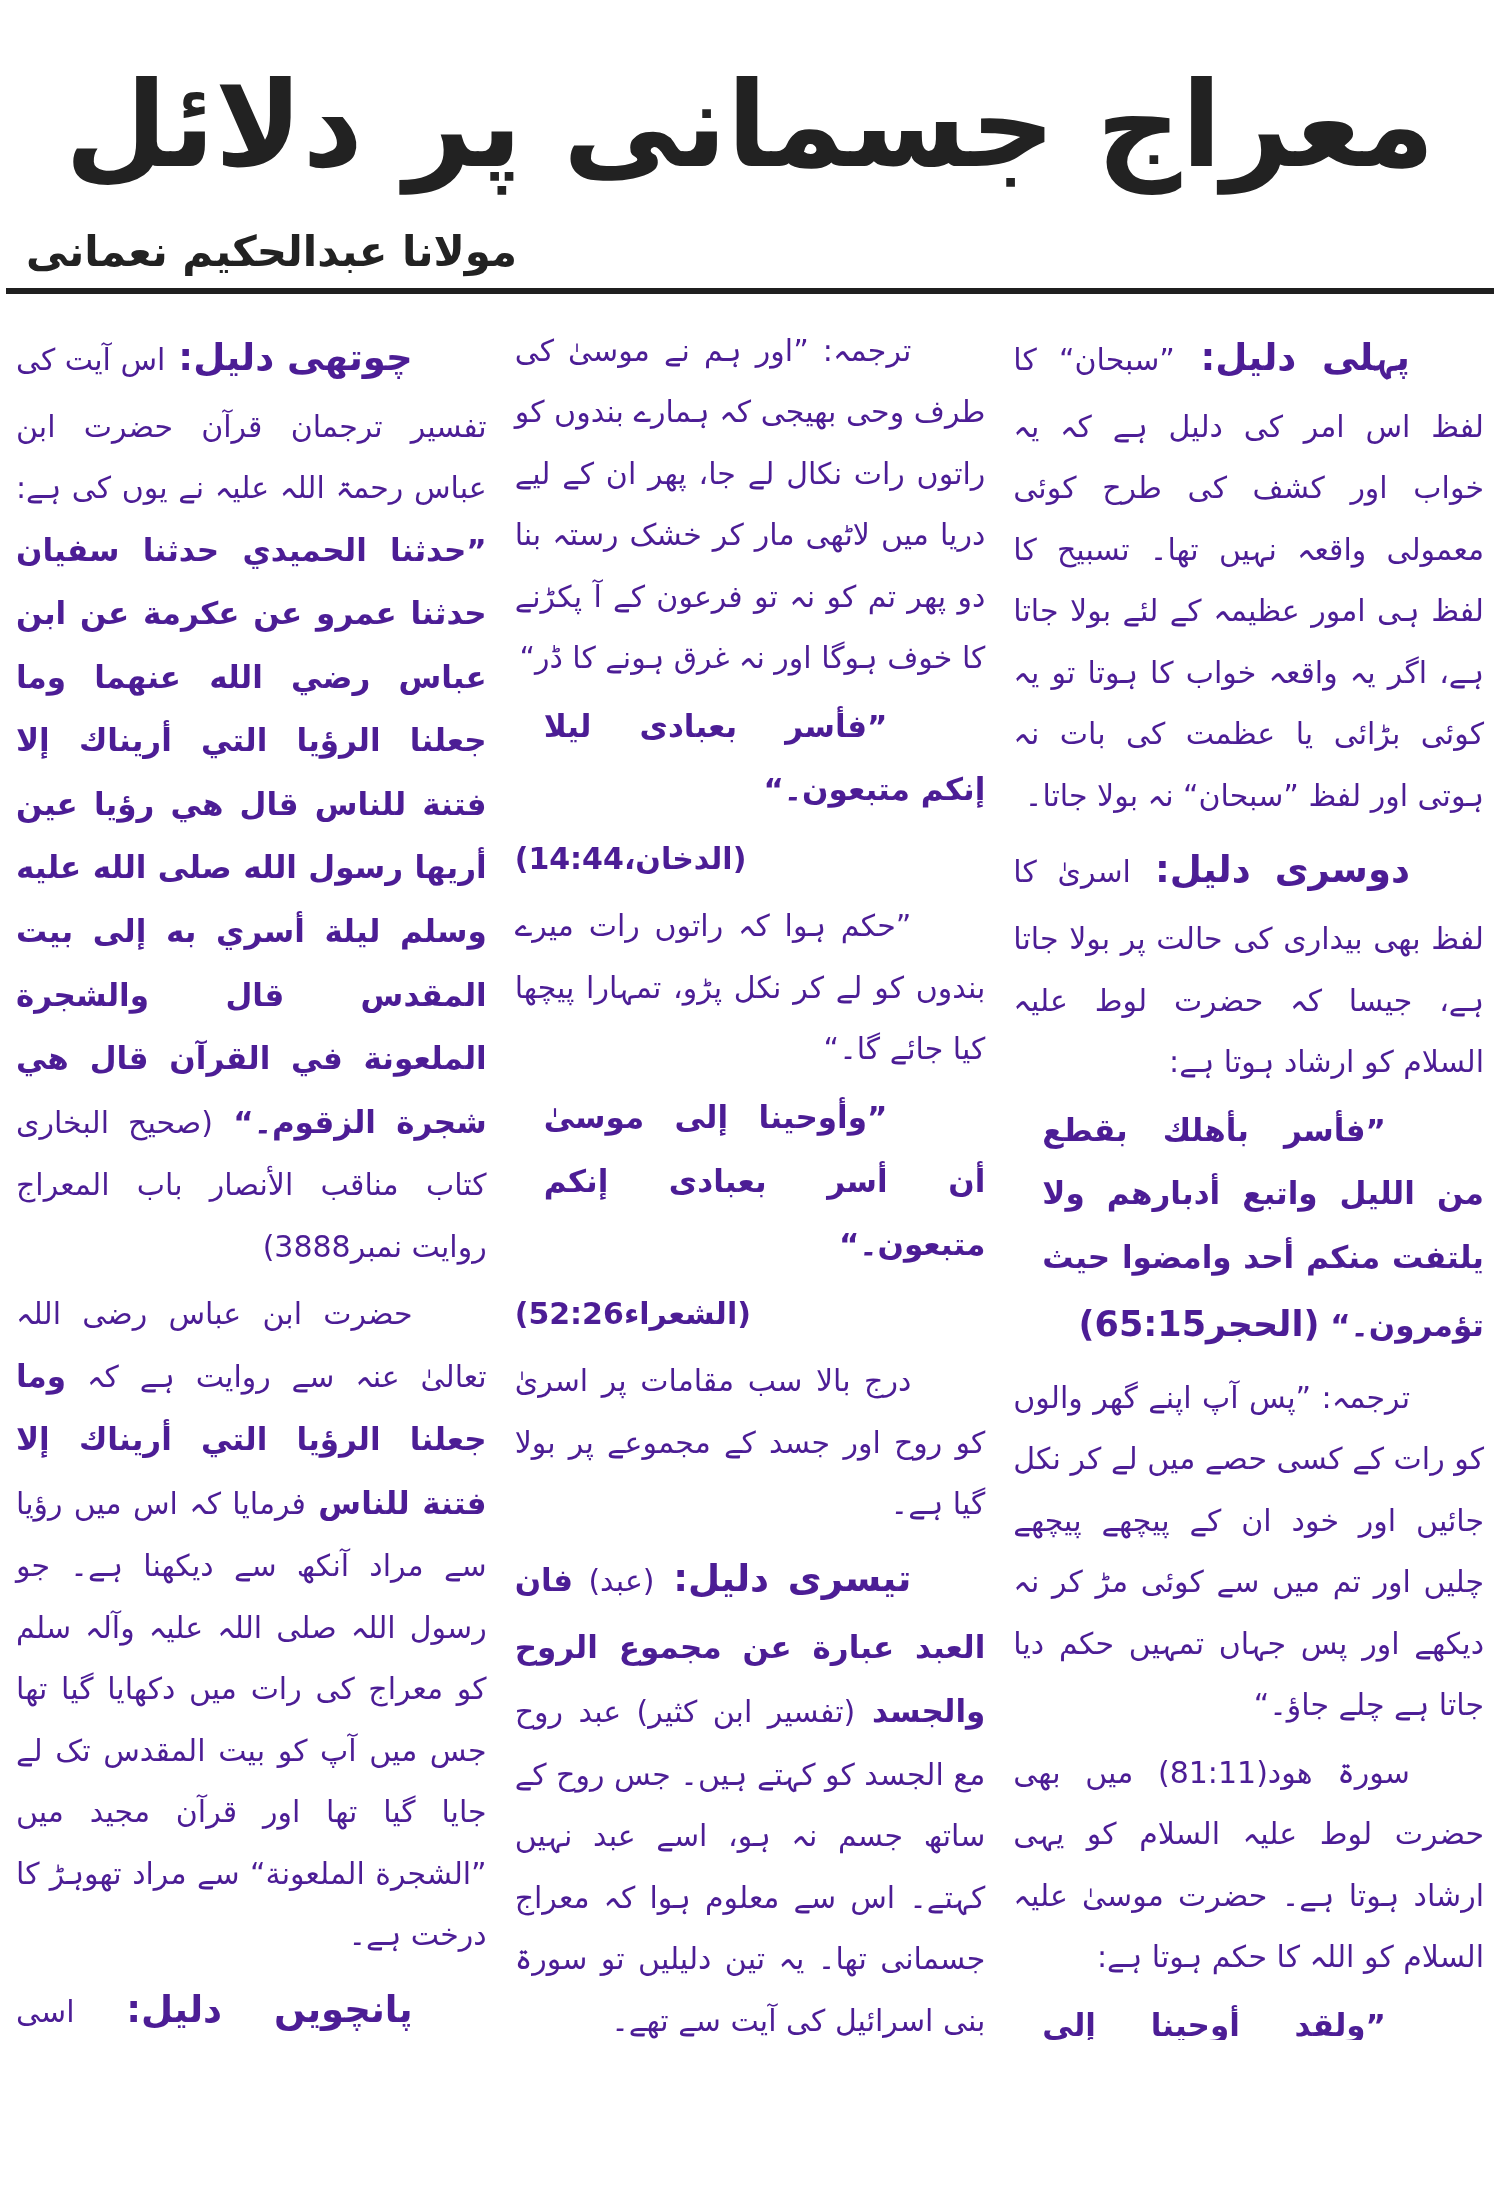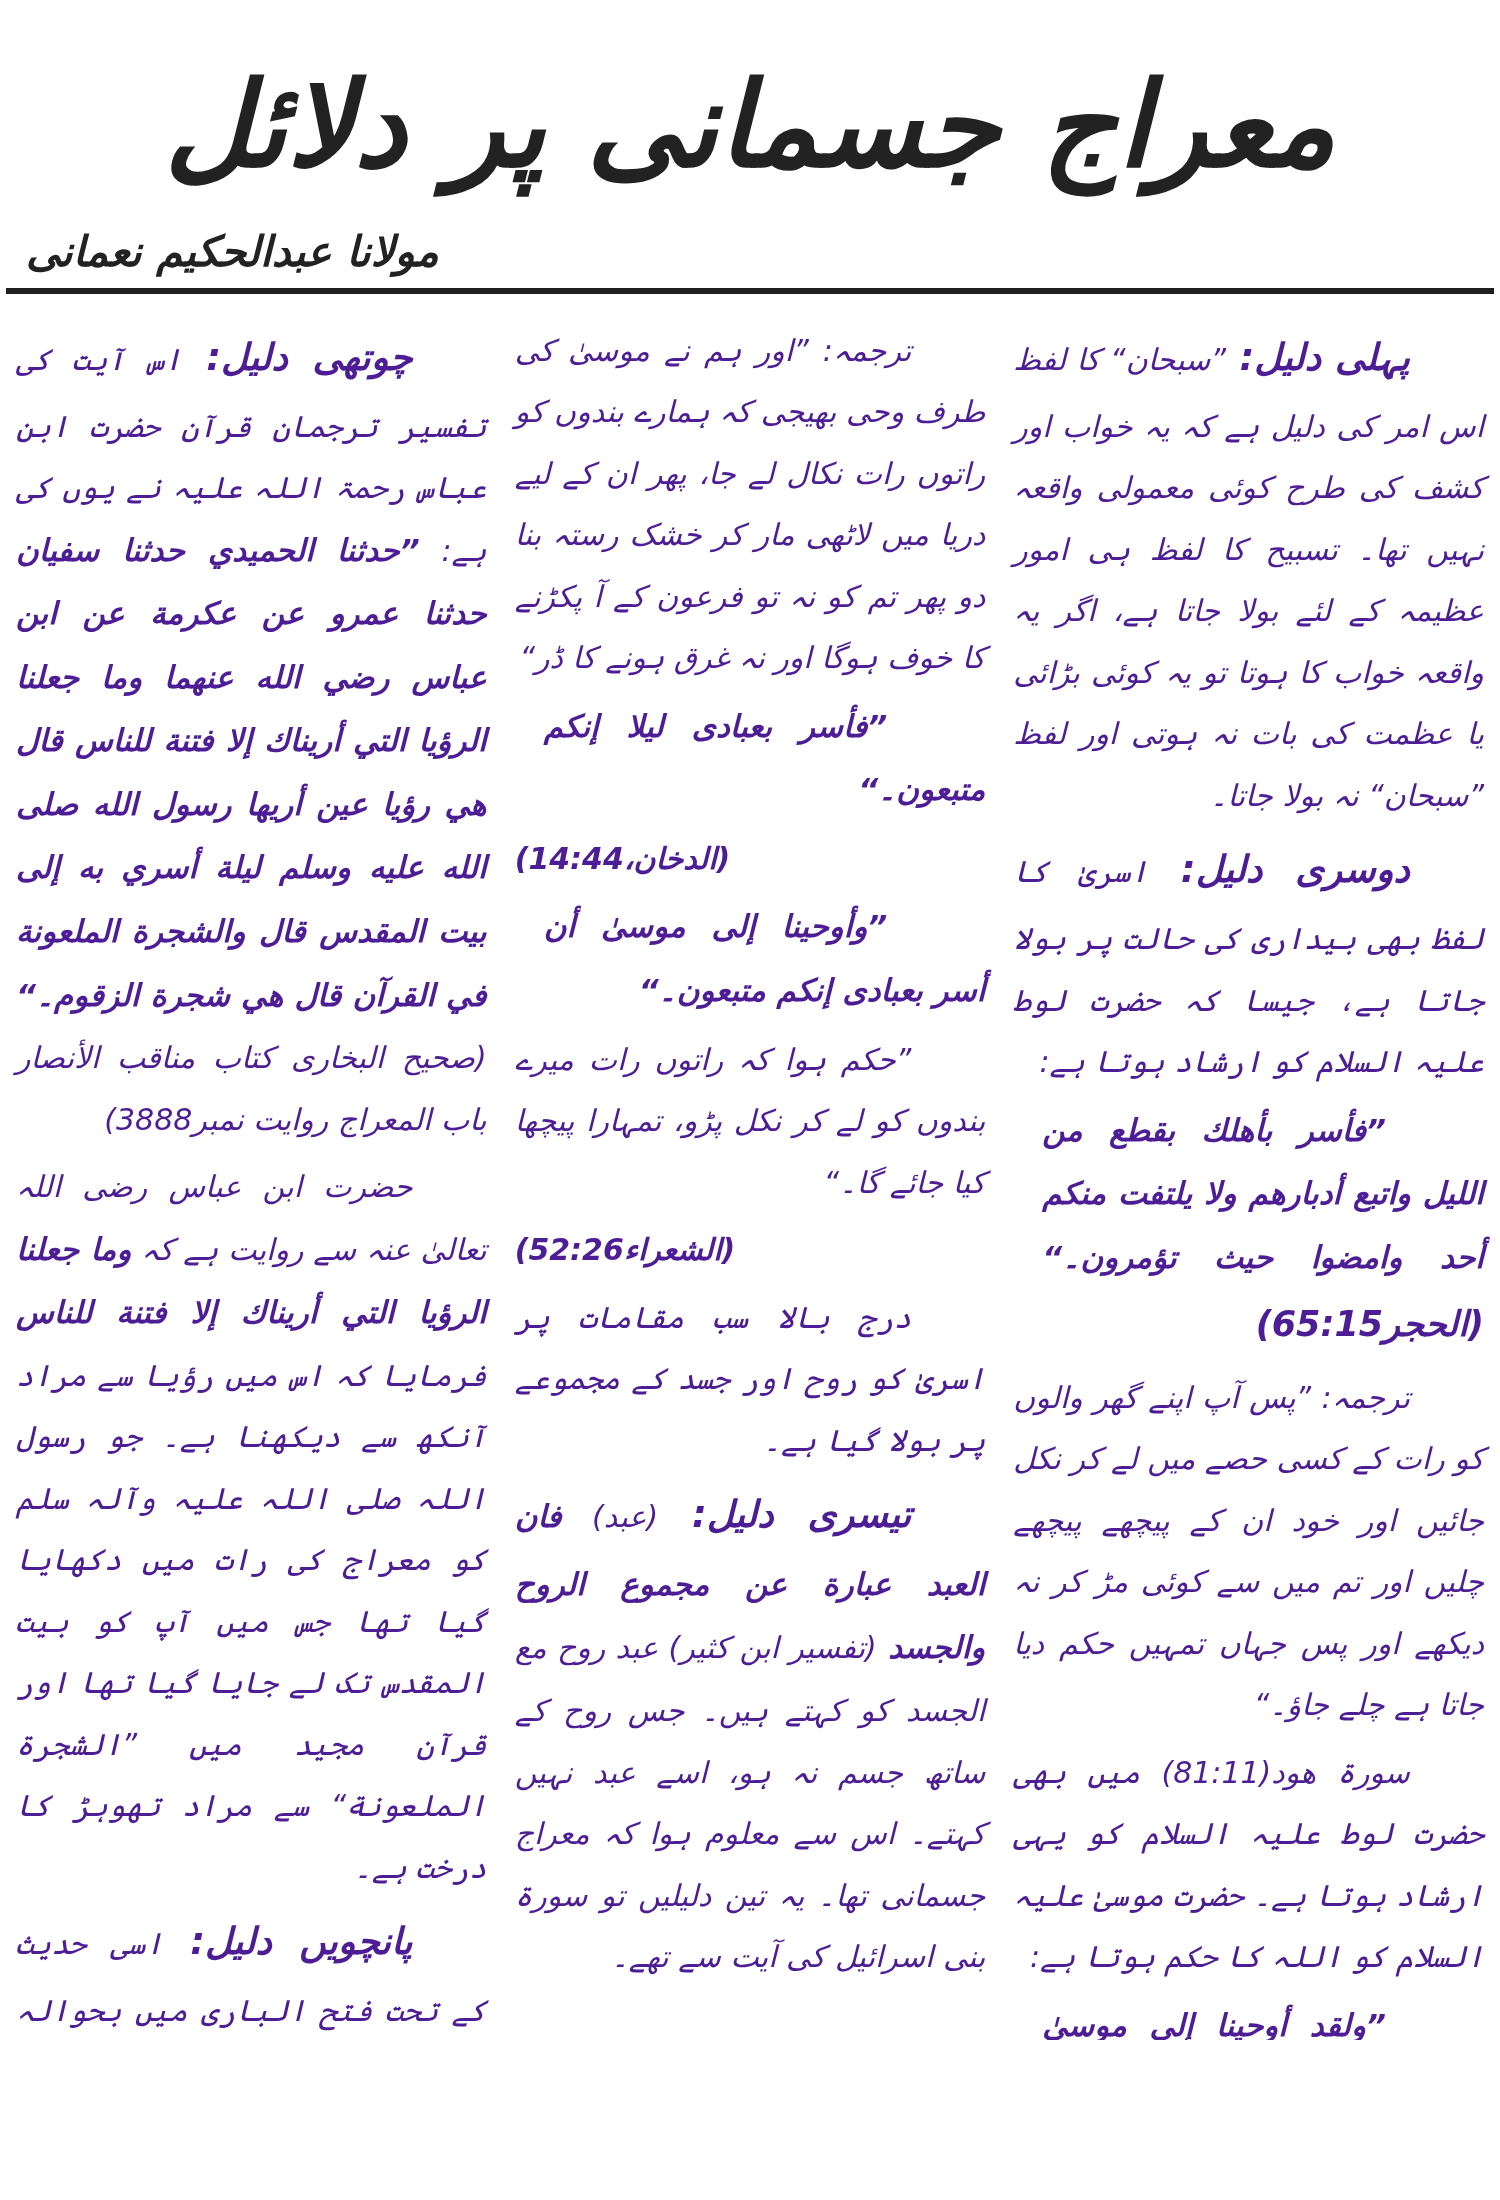--- a/index.html
+++ b/index.html
@@ -2,21 +2,21 @@
 <html lang="ur" dir="rtl"><head>
 <meta charset="utf-8">
 <style>
   html,body{margin:0;padding:0;}
   body{
     width:1500px;height:2200px;
     background:#ffffff;color:#1b1b1b;
     font-family:"DejaVu Sans", sans-serif;
     overflow:hidden;
   }
-  .page{width:1500px;height:2200px;position:relative;font-style:italic;}
+  .page{width:1500px;height:2200px;position:relative;}
   .masthead{padding-top:34px;text-align:center;direction:rtl;}
   .title{
     font-size:118px;font-weight:bold;line-height:1.55;
     letter-spacing:1px;color:#222;
   }
   .byline{
     direction:rtl;text-align:left;
     font-size:42px;font-weight:bold;color:#222;
     padding:10px 0 12px 26px;
   }
@@ -64,22 +64,22 @@
       <p class="p"><span>ترجمہ: ”پس آپ اپنے گھر والوں کو رات کے کسی حصے میں لے کر نکل جائیں اور خود ان کے پیچھے پیچھے چلیں اور تم میں سے کوئی مڑ کر نہ دیکھے اور پس جہاں تمہیں حکم دیا جاتا ہے چلے جاؤ۔“</span></p>
       <p class="p"><span>سورۃ ھود(81:11) میں بھی حضرت لوط علیہ السلام کو یہی ارشاد ہوتا ہے۔ حضرت موسیٰ علیہ السلام کو اللہ کا حکم ہوتا ہے:</span></p>
       <p class="p quote-p"><span class="quote">”ولقد أوحينا إلى موسىٰ أن أسر بعبادی فاضرب لهم طريقا في البحر يبسا لا تخاف درکا ولا تخشى۔“</span></p>
 
     </div>
 
     <div class="col">
       <p class="p"><span>ترجمہ: ”اور ہم نے موسیٰ کی طرف وحی بھیجی کہ ہمارے بندوں کو راتوں رات نکال لے جا، پھر ان کے لیے دریا میں لاٹھی مار کر خشک رستہ بنا دو پھر تم کو نہ تو فرعون کے آ پکڑنے کا خوف ہوگا اور نہ غرق ہونے کا ڈر“</span></p>
       <p class="p quote-p"><span class="quote">”فأسر بعبادی ليلا إنكم متبعون۔“</span></p>
       <p class="cite-line">(الدخان،14:44)</p>
+      <p class="p"><span>”حکم ہوا کہ راتوں رات میرے بندوں کو لے کر نکل پڑو، تمہارا پیچھا کیا جائے گا۔“</span></p>
       <p class="p quote-p"><span class="quote">”وأوحينا إلى موسىٰ أن أسر بعبادی إنكم متبعون۔“</span></p>
-      <p class="p"><span>”حکم ہوا کہ راتوں رات میرے بندوں کو لے کر نکل پڑو، تمہارا پیچھا کیا جائے گا۔“</span></p>
       <p class="cite-line">(الشعراء52:26)</p>
       <p class="p"><span>درج بالا سب مقامات پر اسریٰ کو روح اور جسد کے مجموعے پر بولا گیا ہے۔</span></p>
       <p class="p"><span class="head">تیسری دلیل: </span><span>(عبد) </span><span class="quote">فان العبد عبارة عن مجموع الروح والجسد </span><span>(تفسیر ابن کثیر) عبد روح مع الجسد کو کہتے ہیں۔ جس روح کے ساتھ جسم نہ ہو، اسے عبد نہیں کہتے۔ اس سے معلوم ہوا کہ معراج جسمانی تھا۔ یہ تین دلیلیں تو سورۃ بنی اسرائیل کی آیت سے تھے۔</span></p>
     </div>
 
     <div class="col">
       <p class="p"><span class="head">چوتھی دلیل: </span><span>اس آیت کی تفسیر ترجمان قرآن حضرت ابن عباس رحمۃ اللہ علیہ نے یوں کی ہے: </span><span class="quote">”حدثنا الحميدي حدثنا سفيان حدثنا عمرو عن عكرمة عن ابن عباس رضي الله عنهما وما جعلنا الرؤيا التي أريناك إلا فتنة للناس قال هي رؤيا عين أريها رسول الله صلى الله عليه وسلم ليلة أسري به إلى بيت المقدس قال والشجرة الملعونة في القرآن قال هي شجرة الزقوم۔“ </span><span>(صحیح البخاری کتاب مناقب الأنصار باب المعراج روایت نمبر3888)</span></p>
       <p class="p"><span>حضرت ابن عباس رضی اللہ تعالیٰ عنہ سے روایت ہے کہ </span><span class="quote">وما جعلنا الرؤيا التي أريناك إلا فتنة للناس </span><span>فرمایا کہ اس میں رؤیا سے مراد آنکھ سے دیکھنا ہے۔ جو رسول اللہ صلی اللہ علیہ وآلہ سلم کو معراج کی رات میں دکھایا گیا تھا جس میں آپ کو بیت المقدس تک لے جایا گیا تھا اور قرآن مجید میں ”الشجرة الملعونة“ سے مراد تھوہڑ کا درخت ہے۔</span></p>
       <p class="p"><span class="head">پانچویں دلیل: </span><span>اسی حدیث کے تحت فتح الباری میں بحوالہ مسند ابو یعلیٰ فرماتے ہیں۔</span></p>
 

